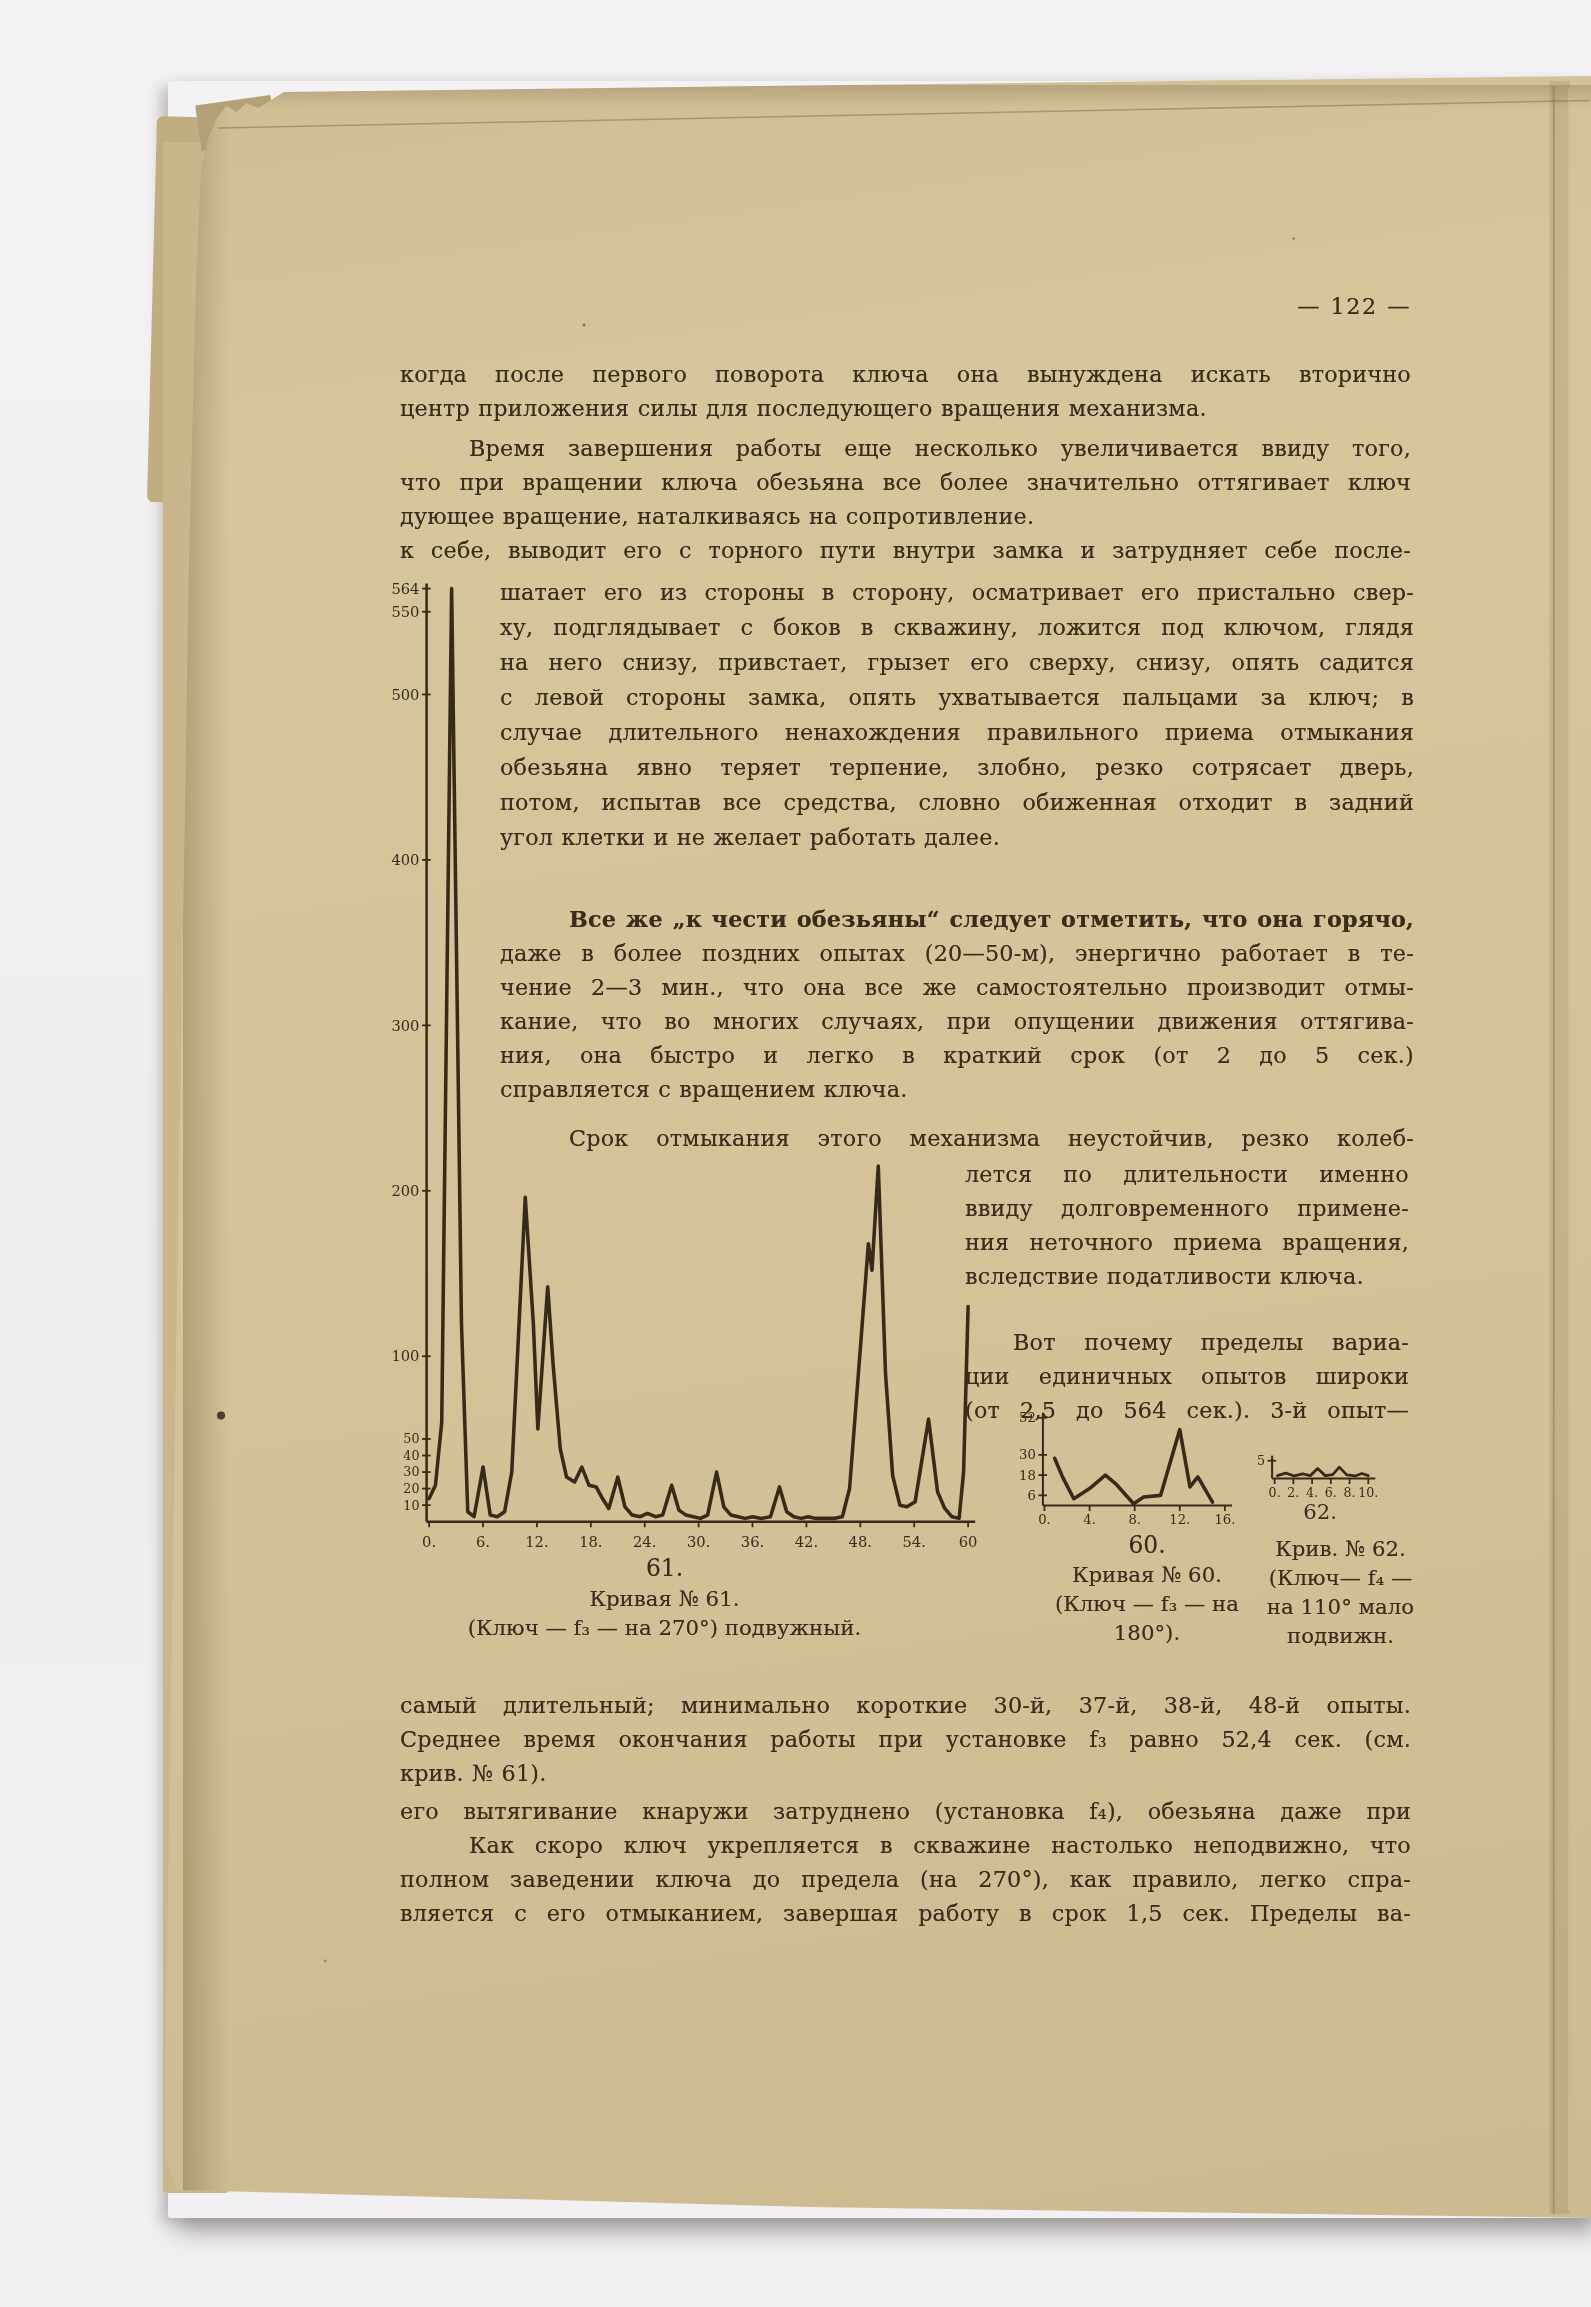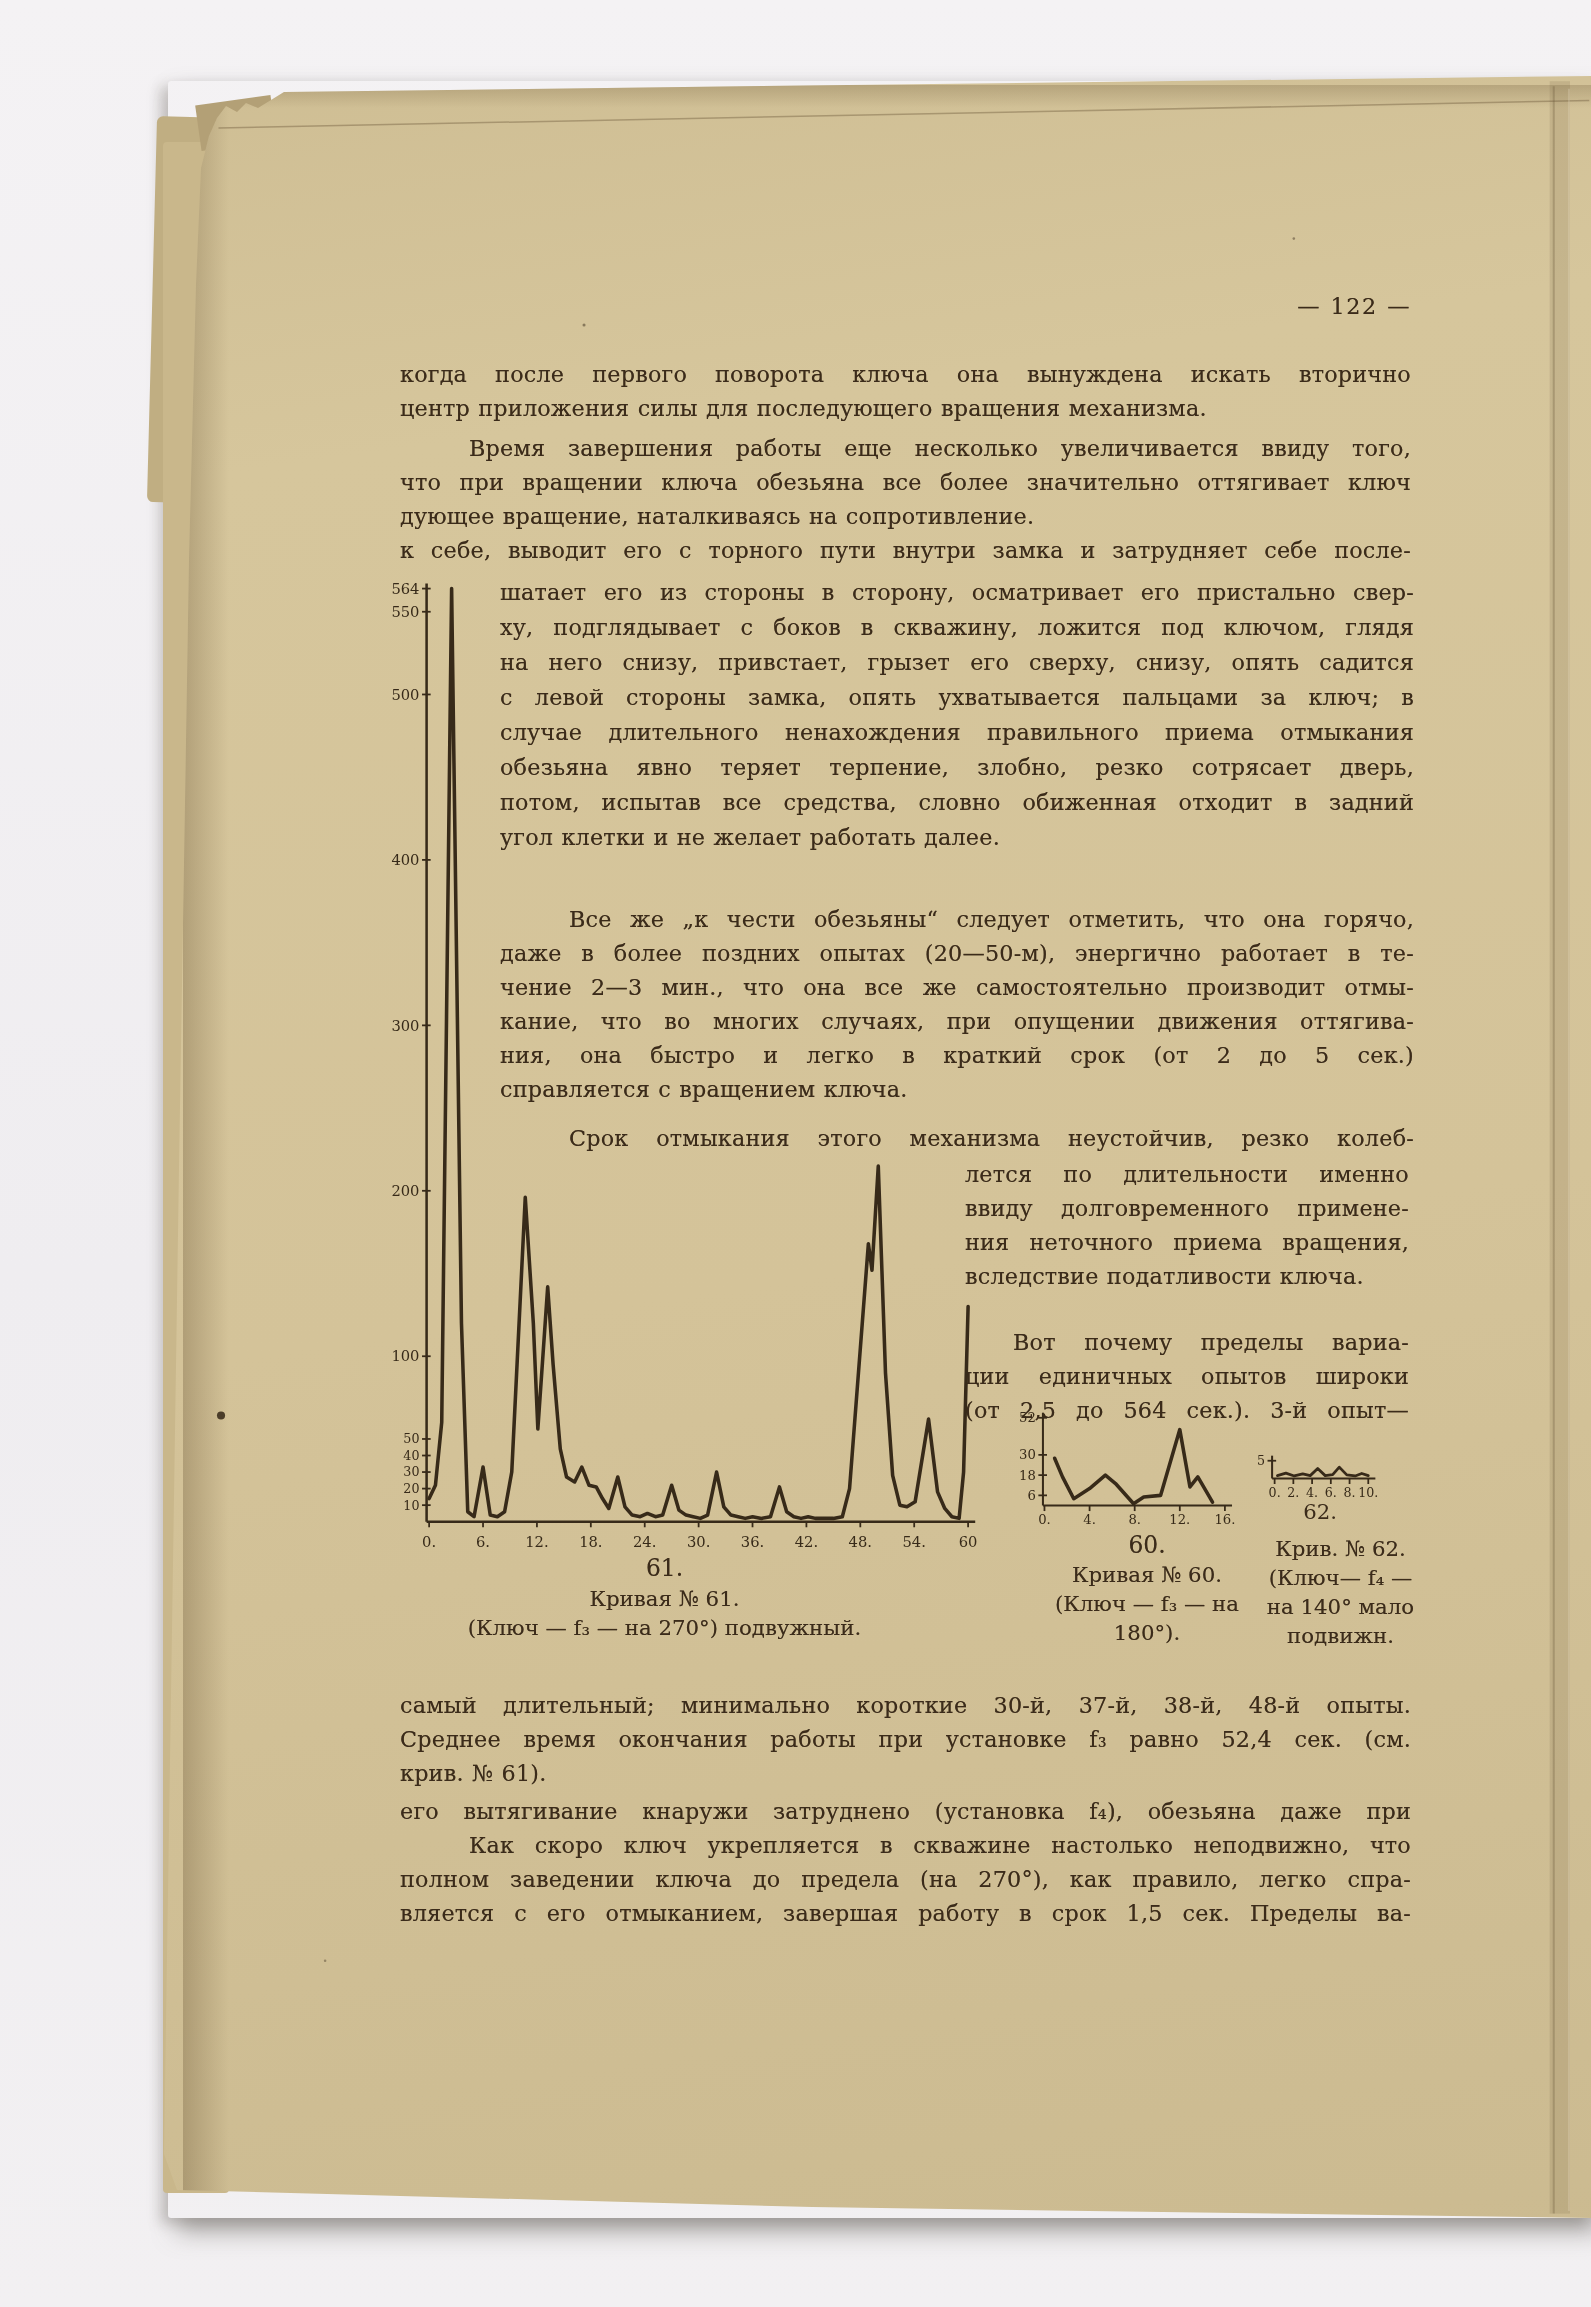--- a/index.html
+++ b/index.html
@@ -105,21 +105,21 @@
     <div class="tline">шатает его из стороны в сторону, осматривает его пристально свер-</div>
     <div class="tline">ху, подглядывает с боков в скважину, ложится под ключом, глядя</div>
     <div class="tline">на него снизу, привстает, грызет его сверху, снизу, опять садится</div>
     <div class="tline">с левой стороны замка, опять ухватывается пальцами за ключ; в</div>
     <div class="tline">случае длительного ненахождения правильного приема отмыкания</div>
     <div class="tline">обезьяна явно теряет терпение, злобно, резко сотрясает дверь,</div>
     <div class="tline">потом, испытав все средства, словно обиженная отходит в задний</div>
     <div class="tline pl">угол клетки и не желает работать далее.</div>
   </div>
 <div class="txt" id="pB2">
-    <div class="tline" style="text-indent: 69px;">Все же „к чести обезьяны“ следует отметить, что она горячо,</div>
+    <div class="tline" style="text-indent: 69px; font-weight: bold;">Все же „к чести обезьяны“ следует отметить, что она горячо,</div>
     <div class="tline">даже в более поздних опытах (20—50-м), энергично работает в те-</div>
     <div class="tline">чение 2—3 мин., что она все же самостоятельно производит отмы-</div>
     <div class="tline">кание, что во многих случаях, при опущении движения оттягива-</div>
     <div class="tline">ния, она быстро и легко в краткий срок (от 2 до 5 сек.)</div>
     <div class="tline pl">справляется с вращением ключа.</div>
   </div>
 <div class="txt" id="pB3">
     <div class="tline" style="text-indent: 69px;">Срок отмыкания этого механизма неустойчив, резко колеб-</div>
   </div>
 <div class="txt" id="pC1">
@@ -252,17 +252,17 @@
   <div>
       <div class="capline">Кривая № 60.</div>
       <div class="capline">(Ключ — f₃ — на</div>
       <div class="capline">180°).</div>
     </div>
 </div>
 <div class="caption" id="cap62">
   <div>
       <div class="capline">Крив. № 62.</div>
       <div class="capline">(Ключ— f₄ —</div>
-      <div class="capline">на 140° мало</div>
+      <div class="capline">на 110° мало</div>
       <div class="capline">подвижн.</div>
     </div>
 </div>
 
 
 </body></html>

